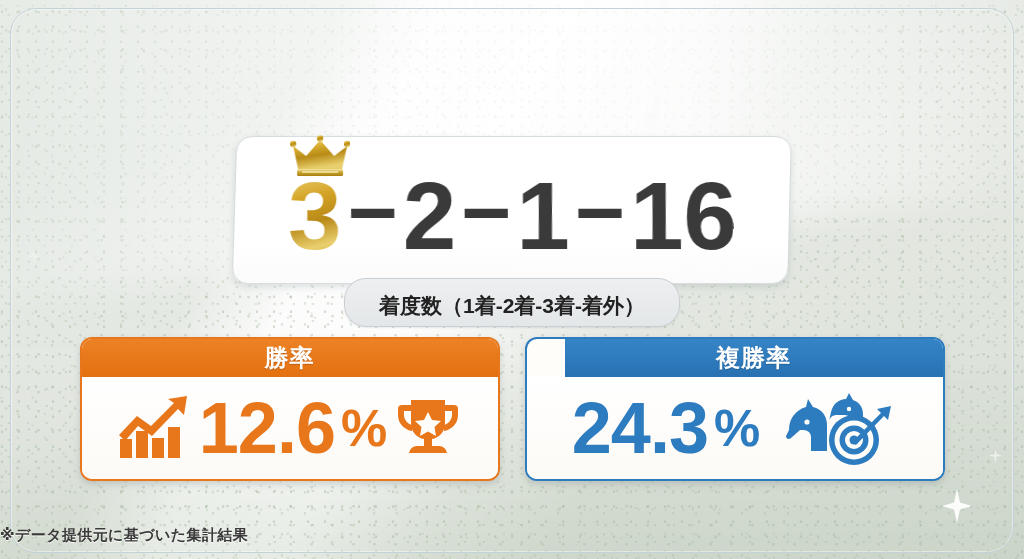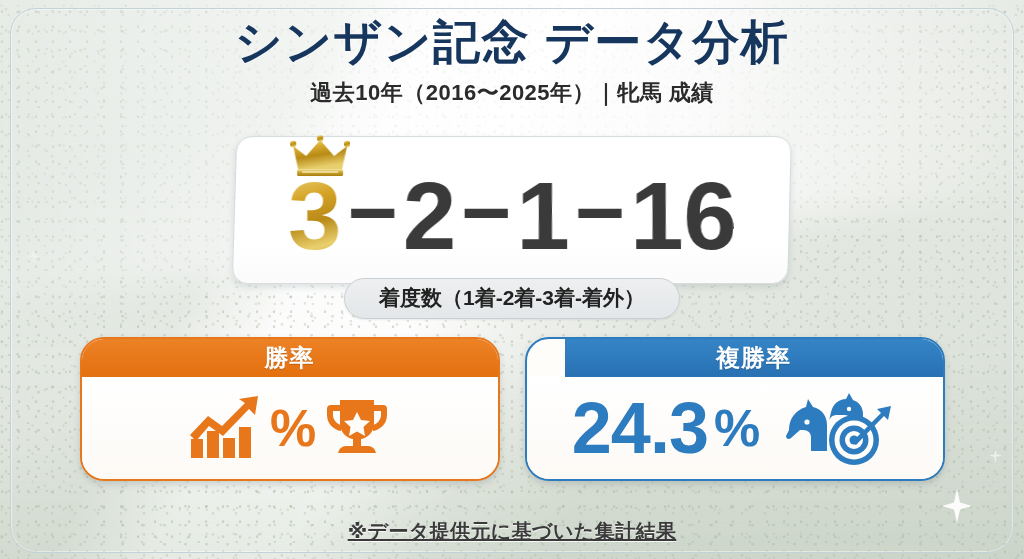--- a/index.html
+++ b/index.html
@@ -115,34 +115,34 @@
   .rec-num{
     font-size:96px; font-weight:bold; color:#3a3a3a; line-height:1;
     padding:0 1px;
   }
   .record-caption{
     position:absolute; left:50%; top:142px;
     transform:translateX(-50%);
     background:linear-gradient(180deg,#edeff0 0%, #e4e7e9 100%);
     border:1px solid #c9ced2;
     border-radius:22px;
-    padding:5px 34px 6px;
+    padding:13px 34px 6px;
     font-size:21px; font-weight:bold; color:#222;
     box-shadow:0 1px 2px rgba(90,105,115,.13);
     white-space:nowrap;
   }
 
   
   .cards{
     position:absolute; left:0; top:337px; width:100%;
     display:flex; justify-content:center; gap:25px;
   }
   .card{
     width:420px;
-    border-radius:24px;
+    border-radius:12px;
     overflow:hidden;
     background:#fffdfa;
     box-shadow:0 3px 6px rgba(80,95,105,.22);
   }
   .card-orange{ border:2px solid #e8761b; }
   .card-blue{ border:2px solid #2d7cbf; }
   .card-head{
     height:38px;
     display:flex; align-items:center; justify-content:center;
     font-size:24px; font-weight:bold; color:#ffffff;
@@ -161,44 +161,39 @@
     font-size:72px; font-weight:bold; line-height:1;
     letter-spacing:-1px;
   }
   .pct-orange{ color:#e8761b; }
   .pct-blue{ color:#2d7cbf; }
   .pct-sign{ font-size:52px; font-weight:bold; }
 
   
   .footer{
     position:absolute; left:0; bottom:14px; width:100%;
-    text-align:center;
-    font-size:20px; font-weight:bold; color:#3a3a3a;
+    text-align:left;
+    font-size:15px; font-weight:bold; color:#3a3a3a;
     letter-spacing:.4px;
     text-shadow:0 1px 0 rgba(255,255,255,.8);
-    text-decoration:underline;
   }
 </style>
 </head>
 <body>
 
 <div id="stage">
   <div class="turf"></div>
   <div class="turf-band"></div>
   <div class="turf-dark"></div>
   <div class="frame"></div>
 
   <div class="sparkle sp1"></div>
   <div class="sparkle sp2"></div>
   <div class="sparkle sp3"></div>
 
-  <div class="header">
-    <div class="title">シンザン記念 データ分析</div>
-    <div class="subtitle">過去10年（2016〜2025年）｜牝馬 成績</div>
-  </div>
 
   <div class="record-wrap">
     <div class="record-panel">
       <div class="record-inner">
         <svg class="crown" viewBox="0 0 60 44">
           <defs>
             <linearGradient id="gold" x1="0" y1="0" x2="0.3" y2="1">
               <stop offset="0%" stop-color="#f4e496"></stop>
               <stop offset="30%" stop-color="#d9ad31"></stop>
               <stop offset="60%" stop-color="#b88b16"></stop>
@@ -237,20 +232,21 @@
     <div class="card card-orange">
       <div class="card-head head-orange">勝率</div>
       <div class="card-body">
         <svg width="78" height="70" viewBox="0 0 78 70">
           <rect x="5" y="46" width="12" height="19" fill="#e8761b"></rect>
           <rect x="21" y="38" width="12" height="27" fill="#e8761b"></rect>
           <rect x="37" y="45" width="12" height="20" fill="#e8761b"></rect>
           <rect x="53" y="34" width="12" height="31" fill="#e8761b"></rect>
           <path d="M4 42 L22 23 L36 33 L59 10 L53 6 L72 3 L69 22 L63 16 L37 43 L23 33 L10 48 Z" fill="#e8761b"></path>
         </svg>
+        <span class="big-pct pct-orange">12.6</span>
         <span class="big-pct pct-orange pct-sign">%</span>
         <svg width="72" height="72" viewBox="0 0 72 72">
           <path d="M19 8 h34 v5 h9 a4 4 0 0 1 4 4 v6 c0 9-7 15-14 16 v-6c4-1 8-5 8-10v-4h-7v12c0 9-6 15-13 16v7h7a8 8 0 0 1 8 7h-38a8 8 0 0 1 8-7h7v-7c-7-1-13-7-13-16V19h-7v4c0 5 4 9 8 10v6c-7-1-14-7-14-16v-6a4 4 0 0 1 4-4h9z" fill="#e8761b"></path>
           <path d="M36 20 l4 8 9 1 -6.5 6 1.5 9 -8-4.5 -8 4.5 1.5-9 -6.5-6 9-1z" fill="#fffdfa"></path>
         </svg>
       </div>
     </div>
 
     <div class="card card-blue">
       <div class="card-head head-blue">複勝率</div>

